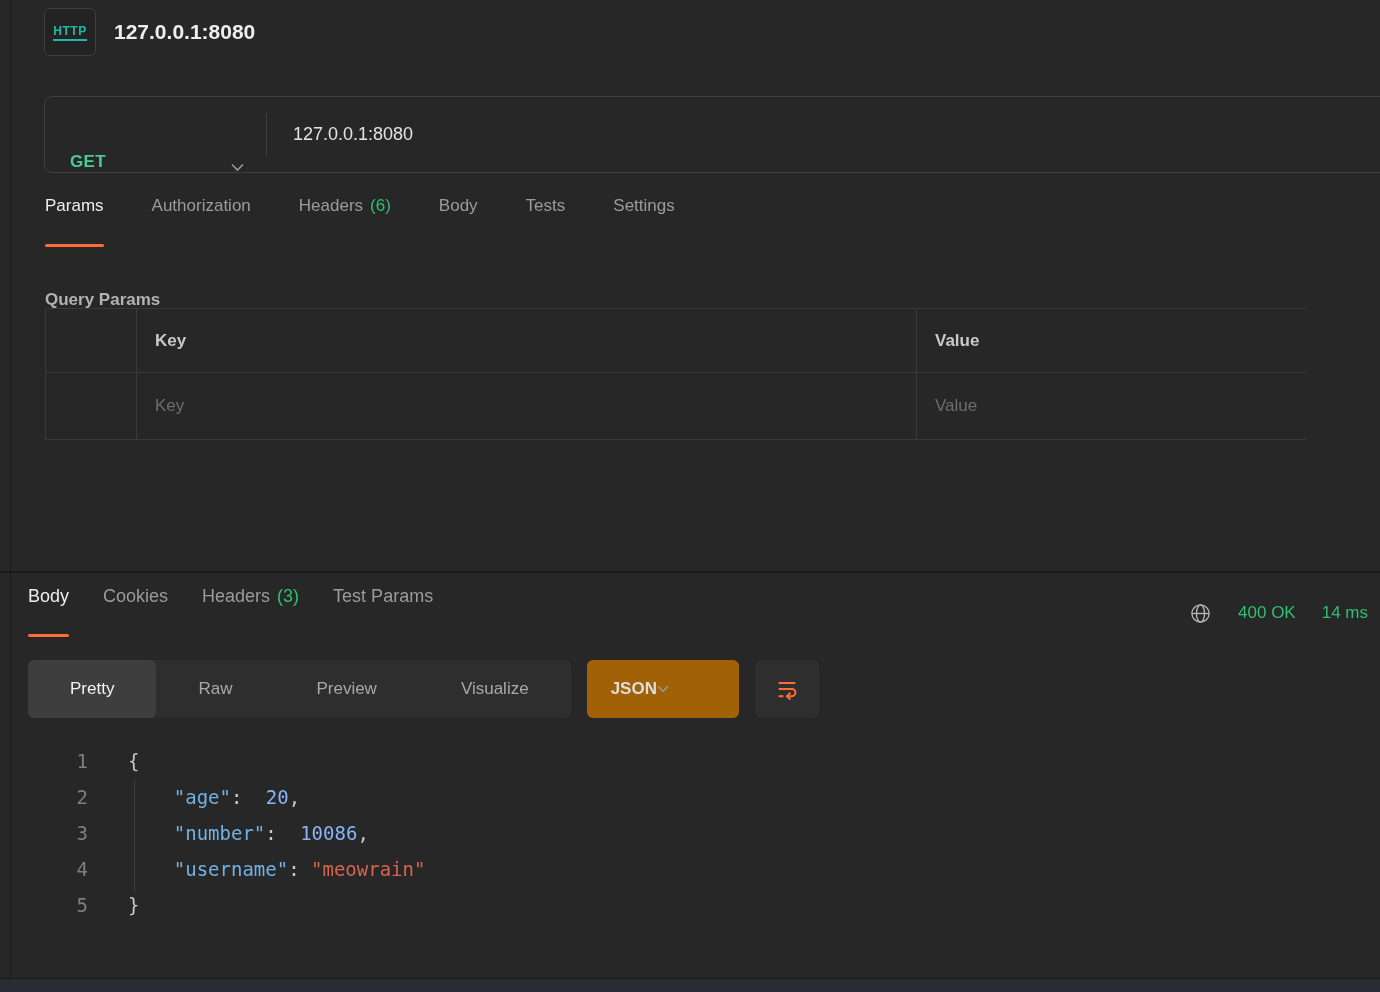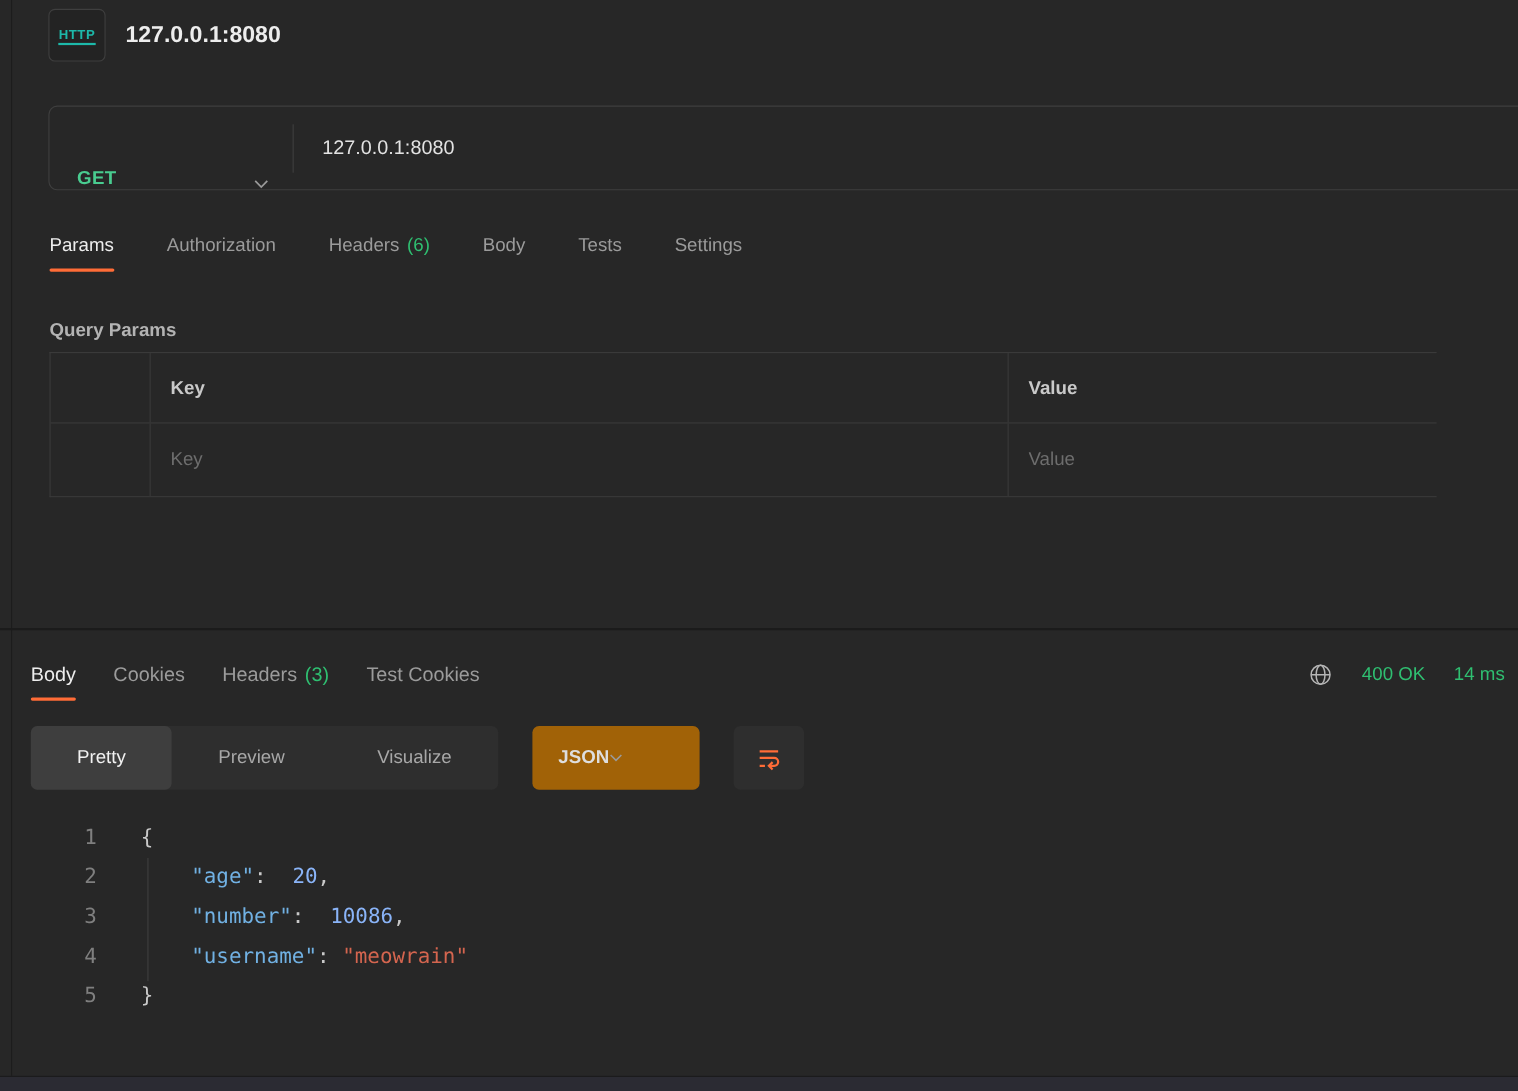--- a/index.html
+++ b/index.html
@@ -32,29 +32,29 @@
   .method-select { width: 221px; height: 100%; display: flex; align-items: flex-end; justify-content: space-between; padding: 0 22px 0 25px; cursor: pointer; }
   .method-label { color: #49cc90; font-weight: 700; font-size: 17px; letter-spacing: 0.3px; }
   .vdivider { width: 1px; height: 44px; background: #3f3f3f; }
   .url-input {
     flex: 1; height: 100%; background: transparent; border: none; outline: none;
     color: #e3e3e3; font-size: 18px; padding-left: 26px; font-family: "Liberation Sans", sans-serif;
   }
 
   
   .tabs-row { position: absolute; left: 45px; top: 196px; height: 54px; display: flex; align-items: center; gap: 48px; }
-  .tab { position: relative; height: 100%; display: flex; align-items: center; font-size: 17px; color: #9b9b9b; cursor: pointer; white-space: nowrap; }
+  .tab { position: relative; height: 100%; display: flex; align-items: flex-start; font-size: 17px; color: #9b9b9b; cursor: pointer; white-space: nowrap; }
   .tab .count { color: #2fbf71; margin-left: 7px; }
   .tab.active { color: #ededed; }
   .tab.active::after { content: ""; position: absolute; left: 0; right: 0; bottom: 3px; height: 3px; background: #ff6c37; border-radius: 2px; }
 
   .qp-heading { position: absolute; left: 45px; top: 274px; font-size: 17px; font-weight: 700; color: #b3b3b3; margin-top: 16px; }
 
   
-  .qp-table { position: absolute; left: 45px; top: 320px; width: 1261px; border: 1px solid #3a3a3a; border-right: none; }
+  .qp-table { position: absolute; left: 45px; top: 308px; width: 1261px; border: 1px solid #3a3a3a; border-right: none; }
   .qp-row { display: grid; grid-template-columns: 90px 780px 1fr; }
   .qp-row.head { height: 64px; border-bottom: 1px solid #3a3a3a; }
   .qp-row.body { height: 66px; }
   .qp-cell { display: flex; align-items: center; padding-left: 18px; }
   .qp-cell.c2, .qp-cell.c3 { border-left: 1px solid #3a3a3a; }
   .qp-row.head .qp-cell { font-size: 17px; font-weight: 700; color: #c9c9c9; }
   .qp-input {
     width: 95%; background: transparent; border: none; outline: none;
     color: #dcdcdc; font-size: 17px; font-family: "Liberation Sans", sans-serif;
   }
@@ -62,21 +62,21 @@
 
   .panel-divider { position: absolute; left: 0; top: 571px; width: 1380px; height: 2px; background: #1b1b1b; }
 
   
   .resp-tabs { position: absolute; left: 28px; top: 586px; height: 54px; display: flex; align-items: center; gap: 34px; }
   .resp-tabs .tab { font-size: 18px; }
   .resp-meta { position: absolute; right: 12px; top: 586px; height: 54px; display: flex; align-items: center; gap: 26px; }
   .status-ok { color: #2fbf71; font-size: 17px; }
   .resp-time { color: #2fbf71; font-size: 17px; }
 
-  .view-row { position: absolute; left: 28px; top: 660px; height: 58px; display: flex; gap: 31px; }
+  .view-row { position: absolute; left: 28px; top: 660px; height: 58px; display: flex; gap: 16px; }
   .view-group { display: flex; background: #2e2e2e; border-radius: 6px; }
   .view-btn { display: flex; align-items: center; padding: 0 42px; font-size: 17px; color: #a8a8a8; cursor: pointer; border-radius: 6px; }
   .view-btn.active { background: #3e3e3e; color: #f2f2f2; }
   .format-select { display: flex; align-items: center; justify-content: flex-start; width: 152px; padding: 0 24px; background: #a16207; border-radius: 6px; cursor: pointer; }
   .format-label { font-size: 17px; font-weight: 600; color: #dedede; }
   .wrap-btn { width: 64px; display: flex; align-items: center; justify-content: center; background: #2e2e2e; border-radius: 6px; cursor: pointer; }
 
   
   .code-area { position: absolute; left: 0; top: 743px; width: 1380px; font-family: "DejaVu Sans Mono", monospace; font-size: 19px; line-height: 36px; }
   .code-line { display: flex; }
@@ -162,40 +162,43 @@
         <span>Body</span>
       </div>
     <div class="tab">
         <span>Cookies</span>
       </div>
     <div class="tab">
         <span>Headers</span>
         <span class="count">(3)</span>
       </div>
     <div class="tab">
-        <span>Test Cookies</span>
+        <span>Test Params</span>
       </div>
   </div>
 
   <div class="resp-meta">
     <svg width="23" height="23" viewBox="0 0 24 24" fill="none" stroke="#b5b5b5" stroke-width="1.4">
       <circle cx="12" cy="12" r="9"></circle>
       <ellipse cx="12" cy="12" rx="4.2" ry="9"></ellipse>
       <path d="M3 12h18"></path>
     </svg>
     <span class="status-ok">400 OK</span>
     <span class="resp-time">14 ms</span>
   </div>
 
   <div class="view-row">
     <div class="view-group">
       <div class="view-btn active">
           <span>Pretty</span>
         </div>
       <div class="view-btn">
+          <span>Raw</span>
+        </div>
+      <div class="view-btn">
           <span>Preview</span>
         </div>
       <div class="view-btn">
           <span>Visualize</span>
         </div>
     </div>
     <div class="format-select">
       <span class="format-label">JSON</span>
       <svg width="12" height="8" viewBox="0 0 13 9">
           <path d="M1 1.5l5.5 5.5L12 1.5" stroke="#9a9a9a" stroke-width="1.6" fill="none"></path>

